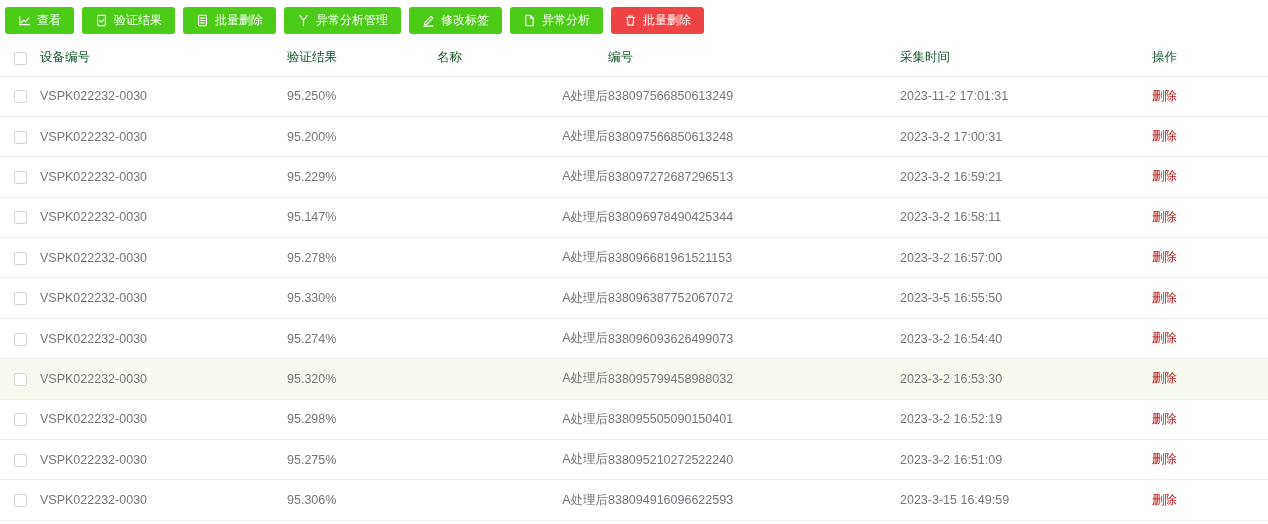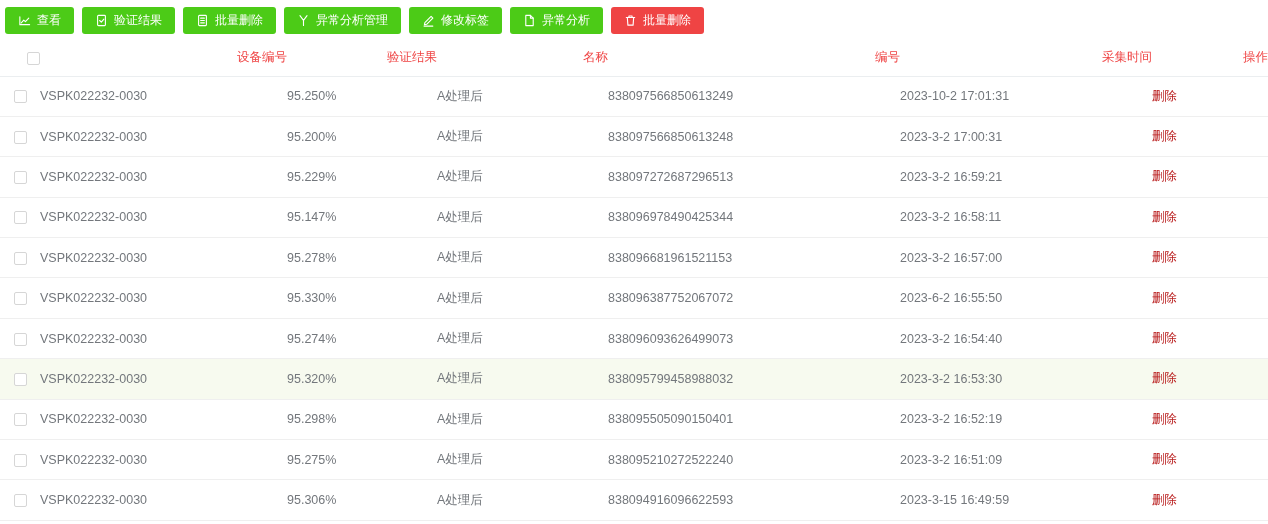--- a/index.html
+++ b/index.html
@@ -40,24 +40,24 @@
   }
   col.c-check  { width: 40px; }
   col.c-device { width: 247px; }
   col.c-result { width: 150px; }
   col.c-name   { width: 171px; }
   col.c-number { width: 292px; }
   col.c-time   { width: 252px; }
   col.c-action { width: 116px; }
   .grid th {
     height: 36px;
-    text-align: right;
+    text-align: left;
     font-weight: normal;
     font-size: 12.5px;
-    color: #ef4444;
+    color: #14532d;
     border-bottom: 1px solid #ebeef0;
     padding: 0;
   }
   .grid td {
     height: 40.4px;
     font-size: 12.5px;
     color: #73777c;
     border-bottom: 1px solid #efefef;
     padding: 0;
   }
@@ -65,21 +65,21 @@
   tr.highlight td { background: #f7faef; }
   .cb {
     width: 13px; height: 13px;
     border: 1px solid #d6d6d6;
     border-radius: 2px;
     background: #fff;
     display: inline-block;
     vertical-align: middle;
     cursor: pointer;
   }
-  .cell-name { color: #5f6468; }
+  .cell-name { color: #5f6468; text-align: right; }
   .delete-link {
     color: #b91c1c;
     text-decoration: none;
     cursor: pointer;
     font-size: 12.5px;
   }
 </style>
 </head>
 <body>
 
@@ -168,21 +168,21 @@
       <th>操作</th>
     </tr>
   </thead>
   <tbody id="tbody">
       <tr>
     <td class="check-cell"><span class="cb"></span></td>
     <td>VSPK022232-0030</td>
     <td>95.250%</td>
     <td class="cell-name">A处理后</td>
     <td>838097566850613249</td>
-    <td>2023-10-2 17:01:31</td>
+    <td>2023-11-2 17:01:31</td>
     <td><a class="delete-link">删除</a></td>
   </tr>
       <tr>
     <td class="check-cell"><span class="cb"></span></td>
     <td>VSPK022232-0030</td>
     <td>95.200%</td>
     <td class="cell-name">A处理后</td>
     <td>838097566850613248</td>
     <td>2023-3-2 17:00:31</td>
     <td><a class="delete-link">删除</a></td>
@@ -213,21 +213,21 @@
     <td>838096681961521153</td>
     <td>2023-3-2 16:57:00</td>
     <td><a class="delete-link">删除</a></td>
   </tr>
       <tr>
     <td class="check-cell"><span class="cb"></span></td>
     <td>VSPK022232-0030</td>
     <td>95.330%</td>
     <td class="cell-name">A处理后</td>
     <td>838096387752067072</td>
-    <td>2023-6-2 16:55:50</td>
+    <td>2023-3-5 16:55:50</td>
     <td><a class="delete-link">删除</a></td>
   </tr>
       <tr>
     <td class="check-cell"><span class="cb"></span></td>
     <td>VSPK022232-0030</td>
     <td>95.274%</td>
     <td class="cell-name">A处理后</td>
     <td>838096093626499073</td>
     <td>2023-3-2 16:54:40</td>
     <td><a class="delete-link">删除</a></td>

